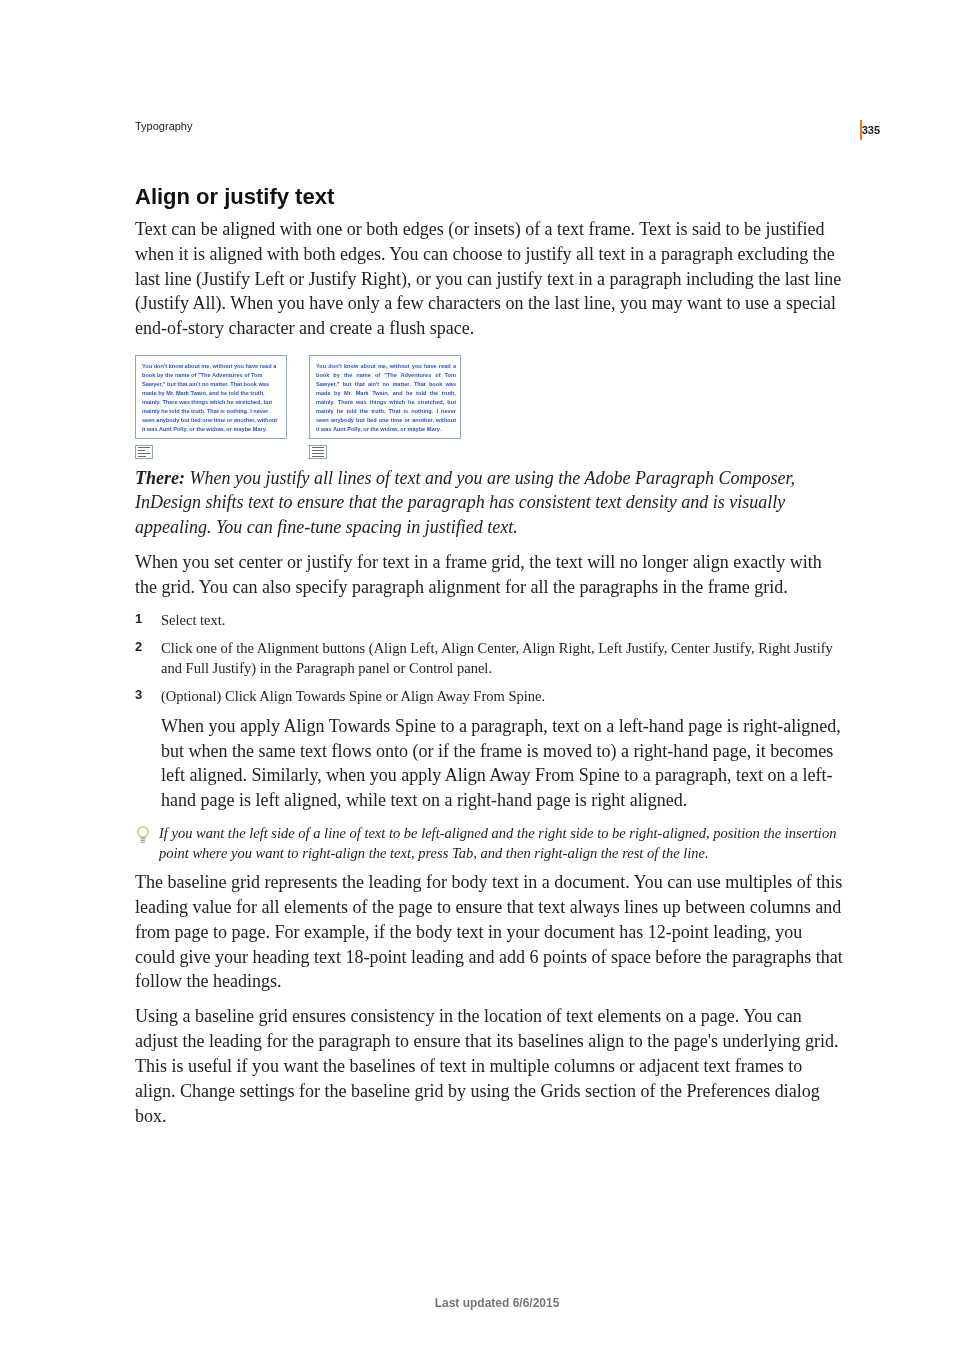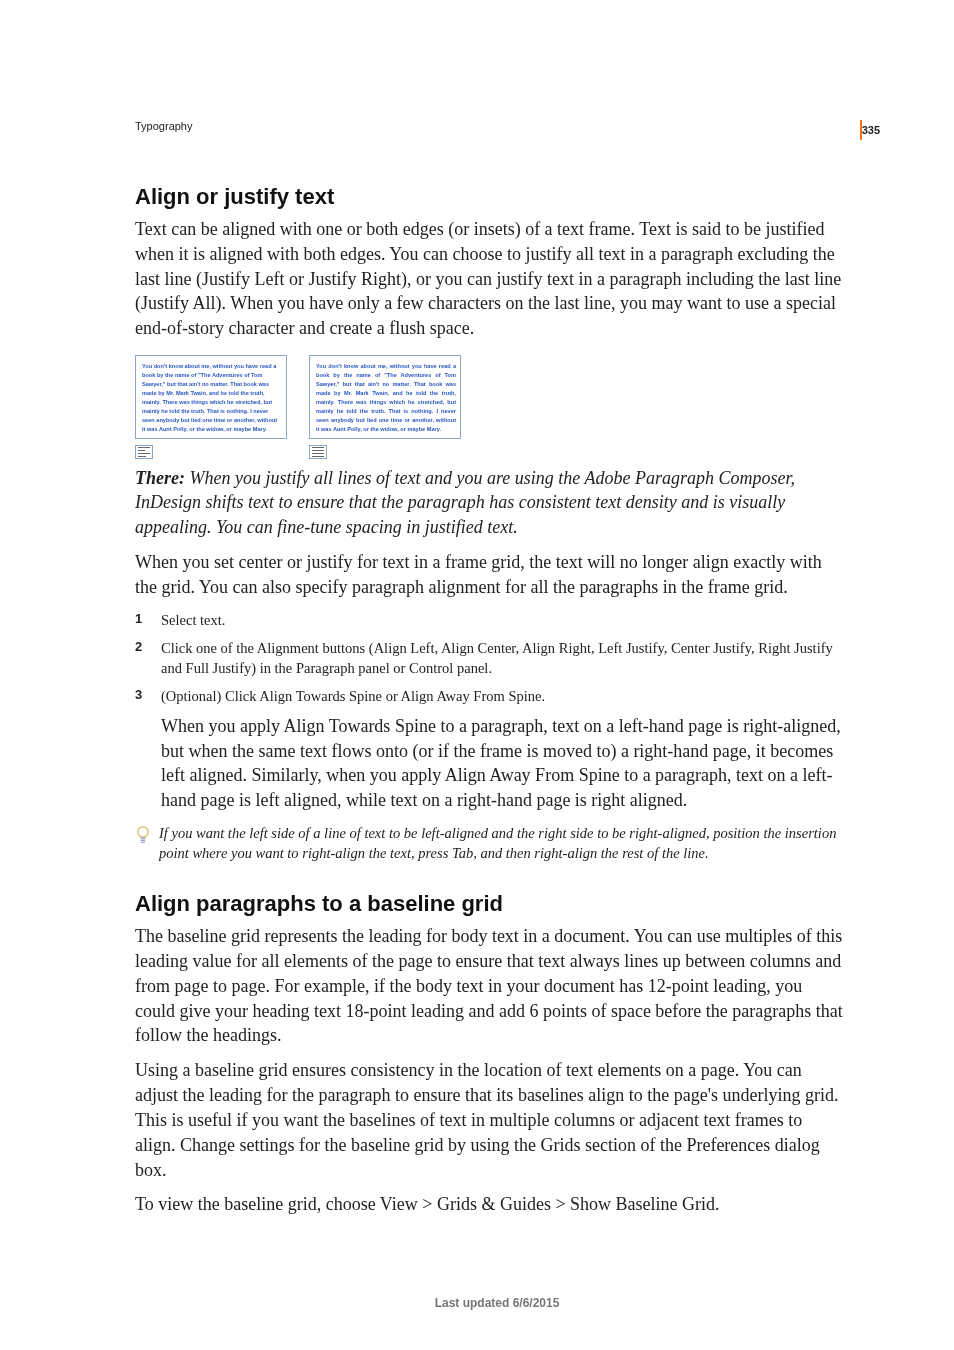--- a/index.html
+++ b/index.html
@@ -179,21 +179,19 @@
     <div class="tip">
       <svg width="16" height="20" viewBox="0 0 16 20">
         <circle cx="8" cy="7" r="5.2" fill="none" stroke="#c9b84a" stroke-width="1.2"></circle>
         <rect x="5.5" y="12.5" width="5" height="1.3" fill="#8fa0b8"></rect>
         <rect x="5.5" y="14.6" width="5" height="1.3" fill="#8fa0b8"></rect>
         <rect x="6.2" y="16.7" width="3.6" height="1.2" fill="#8fa0b8"></rect>
       </svg>
       <div class="tiptext">If you want the left side of a line of text to be left-aligned and the right side to be right-aligned, position the insertion point where you want to right-align the text, press Tab, and then right-align the rest of the line.</div>
     </div>
 
-    <h1 style="margin-top:28px">Align paragraphs to a baseline grid</h1>
     <p>The baseline grid represents the leading for body text in a document. You can use multiples of this leading value for all elements of the page to ensure that text always lines up between columns and from page to page. For example, if the body text in your document has 12-point leading, you could give your heading text 18-point leading and add 6 points of space before the paragraphs that follow the headings.</p>
     <p>Using a baseline grid ensures consistency in the location of text elements on a page. You can adjust the leading for the paragraph to ensure that its baselines align to the page's underlying grid. This is useful if you want the baselines of text in multiple columns or adjacent text frames to align. Change settings for the baseline grid by using the Grids section of the Preferences dialog box.</p>
-    <p>To view the baseline grid, choose View &gt; Grids &amp; Guides &gt; Show Baseline Grid.</p>
 
   </div>
 
   <div class="footer">Last updated 6/6/2015</div>
 </div>
 
 </body></html>

